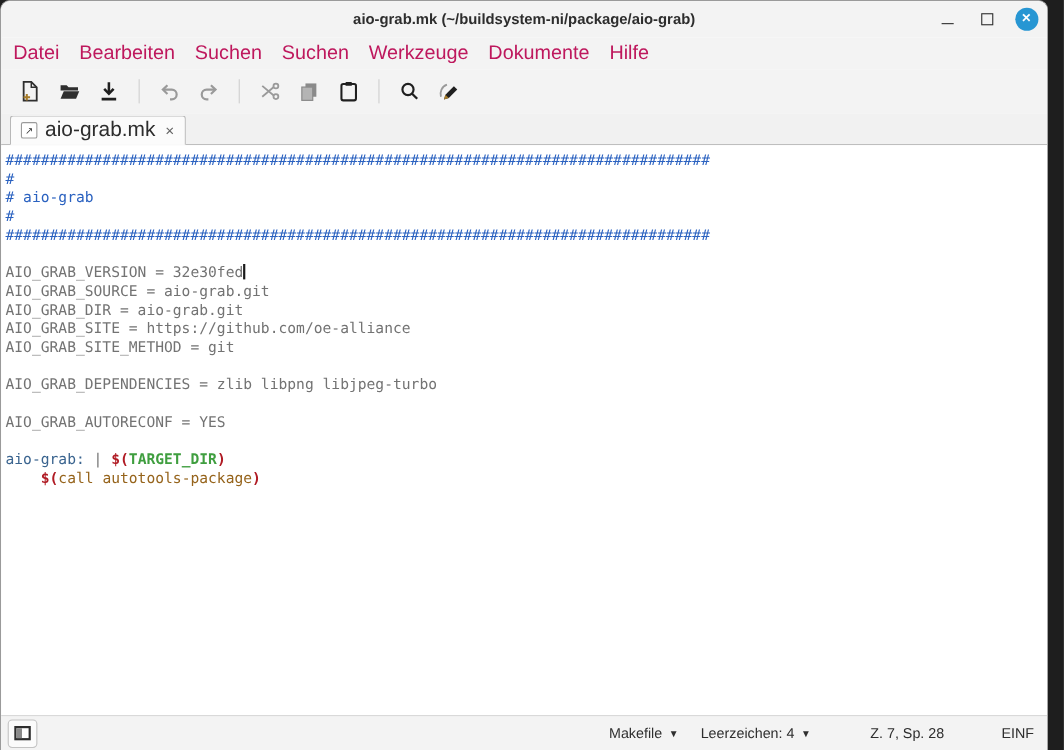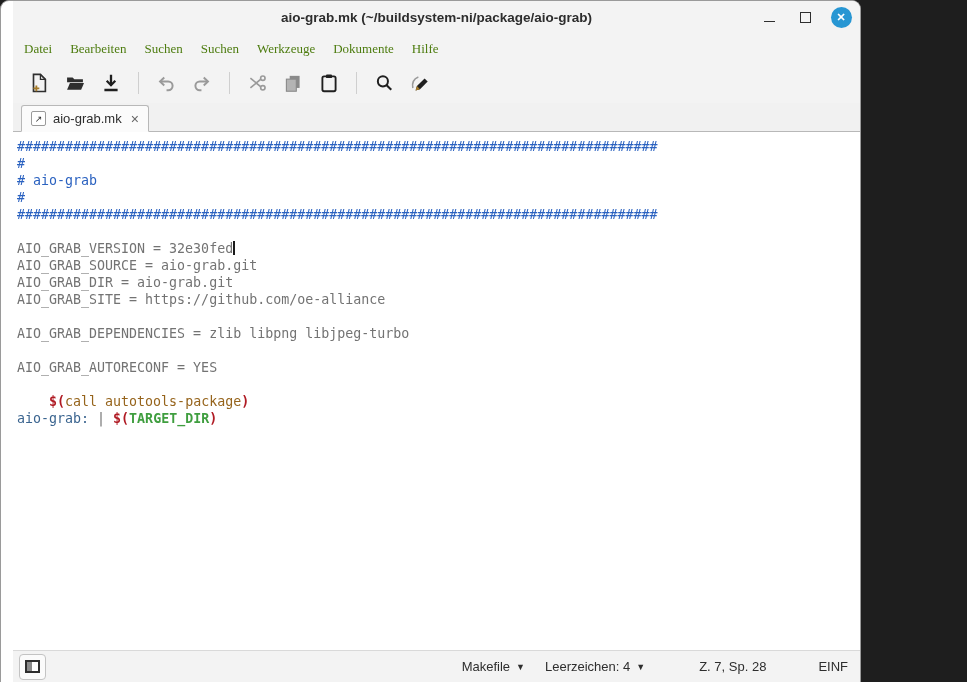--- a/index.html
+++ b/index.html
@@ -1,54 +1,53 @@
 <!DOCTYPE html>
 <html><head>
 <meta charset="utf-8">
 <style>
   * { box-sizing: border-box; margin: 0; padding: 0; }
   html,body { width: 967px; height: 682px; background: #1e1e1e; font-family: "Liberation Sans", sans-serif; }
   .window {
-    width: 861px; height: 682px; display: flex; flex-direction: column;
+    width: 953px; height: 682px; display: flex; flex-direction: column;
     border-radius: 9px 9px 0 0; overflow: hidden; border: 1px solid #9a9a9a; border-bottom: none;
     background: #ffffff;
-    padding-left: 12px;
   }
   
   .titlebar {
     height: 33px; background: #f3f3f3; position: relative; flex: 0 0 auto;
     display: flex; align-items: center; justify-content: center;
   }
   .titlebar .title { font-size: 13.5px; font-weight: bold; color: #2d2d2d; }
   .win-controls { position: absolute; right: 8px; top: 0; height: 33px; display: flex; align-items: center; gap: 14px; }
   .wc-btn { width: 22px; height: 22px; display: flex; align-items: center; justify-content: center; cursor: default; }
   .wc-min-glyph { width: 11px; height: 0; border-top: 1.6px solid #2e2e2e; margin-top: 8px; }
   .wc-max-glyph { width: 11px; height: 11px; border: 1.6px solid #2e2e2e; }
   .wc-close-circle {
     width: 21px; height: 21px; border-radius: 50%; background: #2796d3;
     color: #ffffff; font-size: 11px; font-weight: bold; line-height: 21px; text-align: center;
   }
   
   .menubar { height: 29px; background: #f3f3f3; display: flex; align-items: center; padding-left: 2px; flex: 0 0 auto; }
-  .menu-item { font-size: 13px; color: #4d7c0f; padding: 5px 9px; font-family: Liberation Serif, serif; }
+  .menu-item { font-size: 18px; color: #be185d; padding: 5px 9px; }
   
   .toolbar { height: 40px; background: #f3f3f3; display: flex; align-items: center; padding-left: 8px; flex: 0 0 auto; }
   .tb-btn { width: 30px; height: 30px; margin: 0 3px; display: flex; align-items: center; justify-content: center; border-radius: 3px; }
   .tb-sep { width: 1px; height: 22px; background: #cfcfcf; margin: 0 9px; }
   
   .tabstrip { height: 29px; background: #f1f1f1; border-bottom: 1px solid #b8b8b8; display: flex; align-items: flex-end; padding-left: 8px; flex: 0 0 auto; }
   .tab {
     height: 27px; margin-bottom: -1px; background: #fbfbfb; border: 1px solid #b8b8b8; border-bottom: 1px solid #fbfbfb;
     border-radius: 3px 3px 0 0; display: flex; align-items: center; padding: 0 9px; gap: 7px; min-width: 124px;
   }
   .tab-fileicon {
     width: 15px; height: 15px; border: 1px solid #9a9a9a; background: #ffffff; border-radius: 2px;
     font-size: 9px; color: #333; display: flex; align-items: center; justify-content: center;
   }
-  .tab-label { font-size: 13px; color: #2d2d2d; }
+  .tab-label { font-size: 19px; color: #2d2d2d; }
   .tab-close { font-size: 14px; color: #666; margin-left: 2px; line-height: 1; }
   
   .editor { flex: 1 1 auto; background: #ffffff; overflow: hidden; padding: 6px 0 0 4px; cursor: text; }
   .code-line { font-family: "DejaVu Sans Mono", monospace; font-size: 13.3px; line-height: 17px; white-space: pre; }
   .tok-plain    { color: #737373; }
   .tok-comment  { color: #2b62c0; }
   .tok-target   { color: #3a648f; }
   .tok-delim    { color: #b01b24; font-weight: bold; }
   .tok-variable { color: #3f9e3f; font-weight: bold; }
   .tok-call     { color: #96641c; }
@@ -181,27 +180,28 @@
       <div class="code-line"><span class="tok-comment">################################################################################</span></div>
       <div class="code-line"><span class="tok-comment">#</span></div>
       <div class="code-line"><span class="tok-comment"># aio-grab</span></div>
       <div class="code-line"><span class="tok-comment">#</span></div>
       <div class="code-line"><span class="tok-comment">################################################################################</span></div>
       <div class="code-line">&nbsp;</div>
       <div class="code-line"><span class="tok-plain">AIO_GRAB_VERSION = 32e30fed</span><span class="caret"></span></div>
       <div class="code-line"><span class="tok-plain">AIO_GRAB_SOURCE = aio-grab.git</span></div>
       <div class="code-line"><span class="tok-plain">AIO_GRAB_DIR = aio-grab.git</span></div>
       <div class="code-line"><span class="tok-plain">AIO_GRAB_SITE = https://github.com/oe-alliance</span></div>
+      <div class="code-line"><span class="tok-plain">AIO_GRAB_SITE_METHOD = git</span></div>
       <div class="code-line">&nbsp;</div>
       <div class="code-line"><span class="tok-plain">AIO_GRAB_DEPENDENCIES = zlib libpng libjpeg-turbo</span></div>
       <div class="code-line">&nbsp;</div>
       <div class="code-line"><span class="tok-plain">AIO_GRAB_AUTORECONF = YES</span></div>
       <div class="code-line">&nbsp;</div>
+      <div class="code-line"><span class="tok-target">aio-grab:</span><span class="tok-plain"> | </span><span class="tok-delim">$(</span><span class="tok-variable">TARGET_DIR</span><span class="tok-delim">)</span></div>
       <div class="code-line"><span class="tok-plain">    </span><span class="tok-delim">$(</span><span class="tok-call">call autotools-package</span><span class="tok-delim">)</span></div>
-      <div class="code-line"><span class="tok-target">aio-grab:</span><span class="tok-plain"> | </span><span class="tok-delim">$(</span><span class="tok-variable">TARGET_DIR</span><span class="tok-delim">)</span></div>
     </div>
 
   <div class="statusbar">
     <div class="sb-panel-btn">
       <span class="sb-panel-glyph"></span>
     </div>
     <div class="sb-right">
       <div class="sb-drop">
         <span>Makefile</span>
         <span class="sb-caret">▼</span>

